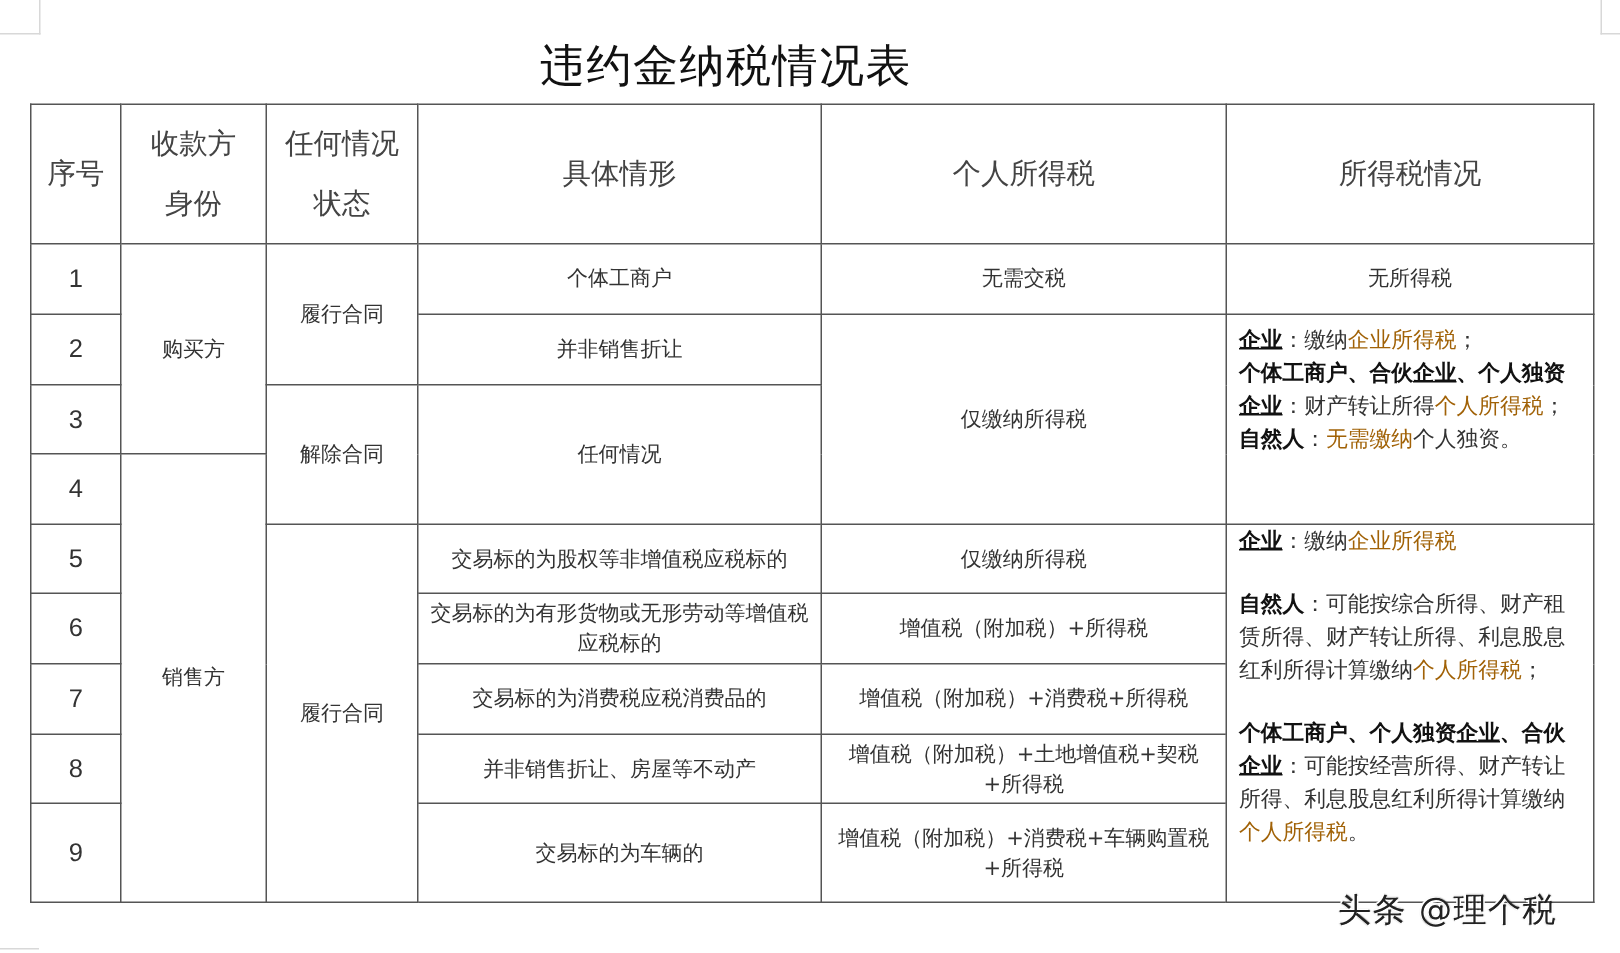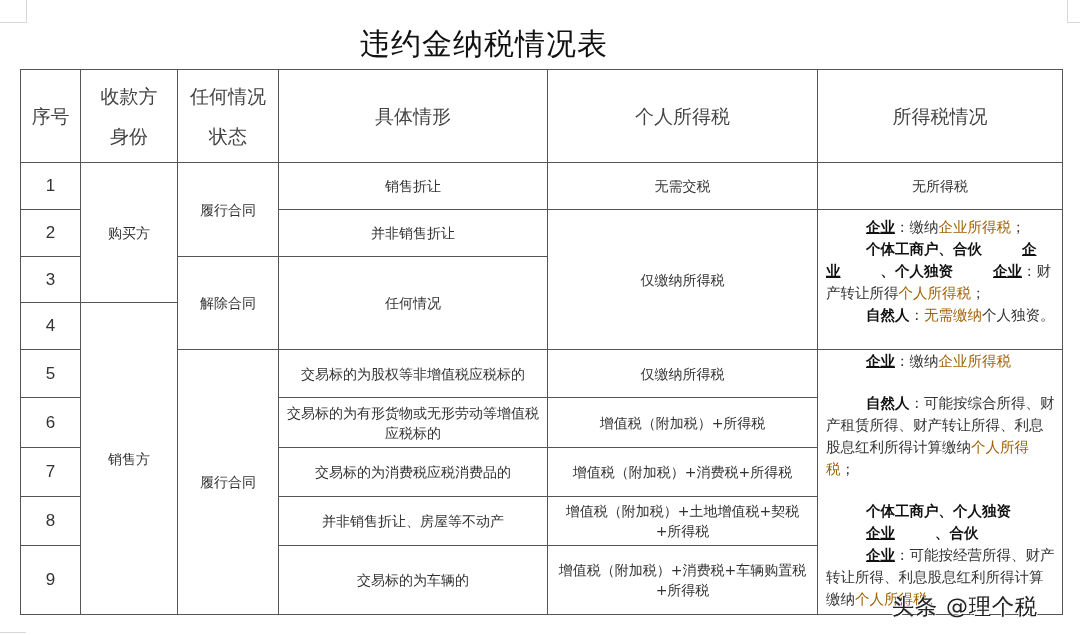--- a/index.html
+++ b/index.html
@@ -10,21 +10,21 @@
   .corner.tr { right:0; top:0; width:12px; border-width:0 0 1px 1px; }
   .corner.bl { left:0; bottom:0; height:2px; border-width:1px 0 0 0; }
   .title { position:absolute; left:0; width:968px; top:24px; text-align:center;
            font-family:"DejaVu Serif","Liberation Serif",serif; font-size:30px; color:#111; letter-spacing:1px; }
   table { position:absolute; left:20px; top:69px; border-collapse:collapse; table-layout:fixed; }
   td, th { border:1.5px solid #555; text-align:center; vertical-align:middle; padding:0 6px;
            font-weight:normal; font-size:14px; color:#333; line-height:20px; }
   th { font-size:19px; color:#444; line-height:40px; height:92px;margin-left:14px; }
   td.num { font-size:17px; font-family:"Liberation Sans",sans-serif; }
   td.rich { text-align:left; vertical-align:top; padding:6px 6px 4px 8px; font-size:14.5px; line-height:22px; color:#333; }
-  .b { font-weight:bold; color:#111;margin-left:40px; }
+  .b { font-weight:bold; color:#111; }
   .u { text-decoration:underline; }
   .red { color:#a16207; }
   .gap { display:block; height:20px; }
   .watermark { position:absolute; left:892px; top:592px; font-size:22px; color:#222; letter-spacing:1px;
                text-shadow:1px 1px 0 #fff, -1px -1px 0 #fff, 0 0 1px #000; }
 </style>
 </head>
 <body>
 
 <div class="corner tl"></div>
@@ -49,21 +49,21 @@
     <th><span>任何情况</span><br><span>状态</span></th>
     <th>具体情形</th>
     <th>个人所得税</th>
     <th>所得税情况</th>
   </tr>
 
   <tr style="height:47px">
     <td class="num">1</td>
     <td rowspan="3">购买方</td>
     <td rowspan="2">履行合同</td>
-    <td>销售折让</td>
+    <td>个体工商户</td>
     <td>无需交税</td>
     <td>无所得税</td>
   </tr>
   <tr style="height:47px">
     <td class="num">2</td>
     <td>并非销售折让</td>
     <td rowspan="3">仅缴纳所得税</td>
     <td rowspan="3" class="rich">
       <span class="b u">企业</span><span>：缴纳</span><span class="red">企业所得税</span><span>；</span><br>
       <span class="b">个体工商户、合伙</span><span class="b u">企业</span><span class="b">、个人独资</span><span class="b u">企业</span><span>：财产转让所得</span><span class="red">个人所得税</span><span>；</span><br>

